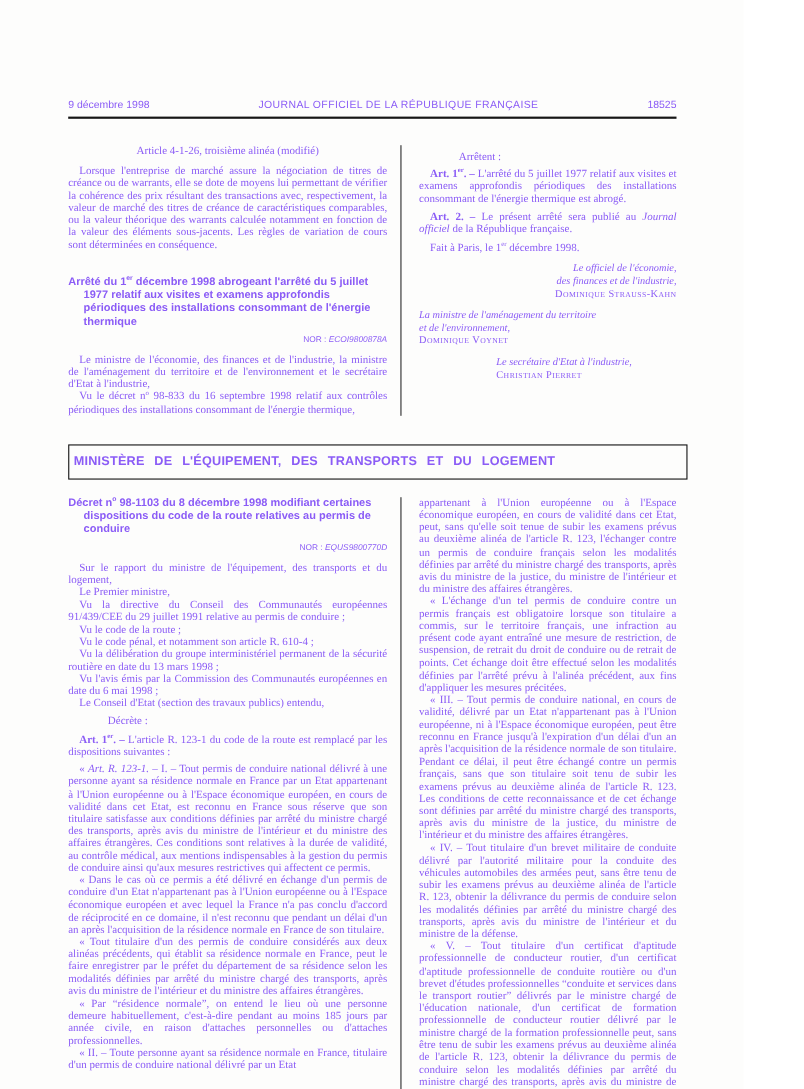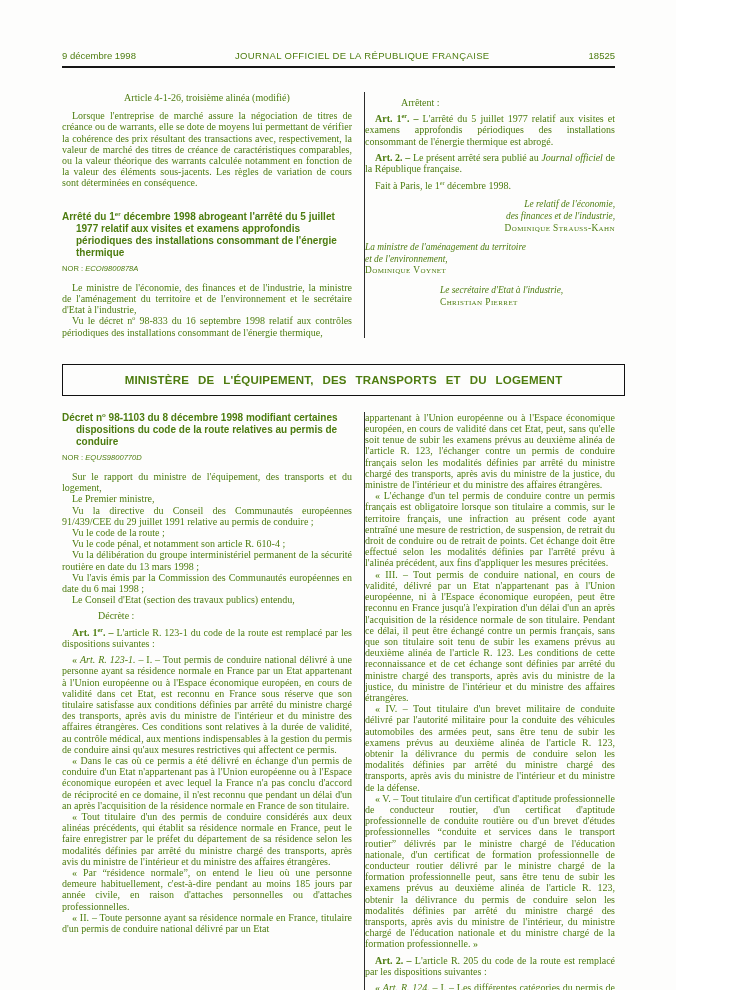--- a/index.html
+++ b/index.html
@@ -1,45 +1,45 @@
 <!DOCTYPE html>
 <html><head>
 <meta charset="utf-8">
 <style>
   html,body{margin:0;padding:0;background:#ffffff;}
   .page{width:676px;height:990px;background:#fdfdfc;box-sizing:border-box;
-        padding:50px 61px 0 62px;overflow:hidden;color:#4d7c0f;
+        padding:50px 61px 0 62px;overflow:hidden;color:#8b5cf6;
         font-family:"Liberation Serif",serif;}
   .header{display:flex;justify-content:space-between;align-items:baseline;
           font-family:"Liberation Sans",sans-serif;font-size:9.5px;}
-  .header-title{letter-spacing:.35px;}
+  .header-title{letter-spacing:.35px;margin-top:40px;}
   .header-rule{height:2px;background:#161616;margin-top:5px;}
   .two-col{display:flex;align-items:stretch;}
   .top{margin-top:24px;}
   .bottom{margin-top:15px;}
   .col-l{flex:0 0 290px;width:290px;}
-  .col-r{flex:1;border-left:1px solid #2b2b2b;margin-left:12px;padding-left:0;}
+  .col-r{flex:1;border-left:1px solid #2b2b2b;margin-left:12px;padding-left:16px;}
   p{margin:0;font-size:10px;line-height:11.2px;text-align:justify;text-indent:10px;}
   p.center-ref{text-align:center;text-indent:0;margin-bottom:7px;}
   p.head{font-family:"Liberation Sans",sans-serif;font-weight:bold;font-size:10px;
          line-height:12px;text-align:left;text-indent:-14px;padding-left:14px;
          margin:22px 0 4px;}
   .bottom p.head{margin-top:0;}
-  p.nor{text-align:left;text-indent:0;font-family:"Liberation Sans",sans-serif;
+  p.nor{text-align:right;text-indent:0;font-family:"Liberation Sans",sans-serif;
         font-size:7.6px;margin:4px 0 8px;}
   p.intro{text-align:left;text-indent:36px;margin:5px 0 4px;}
   p.art{margin-top:5px;}
   p.fait{text-align:left;margin-top:6px;}
   p.body-ni{text-indent:0;}
   .sig{font-size:9.4px;line-height:11.6px;margin:8px 0;}
   .sig-right{text-align:right;}
   .sig-mid{width:78%;}
   .sig-right-mid{width:70%;margin-left:30%;text-align:left;}
   .ministry-box{margin:26px auto 16px;width:563px;border:1.5px solid #111;
-        text-align:center;font-family:"Liberation Sans",sans-serif;font-weight:bold;
+        text-align:left;font-family:"Liberation Sans",sans-serif;font-weight:bold;
         font-size:11.5px;letter-spacing:.2px;word-spacing:5.5px;padding:9px 4px;
         box-sizing:border-box;}
   .i{font-style:italic}
   .b{font-weight:700}
   .sc{font-variant:small-caps;letter-spacing:.4px}
   .sup{vertical-align:super;font-size:.62em;line-height:0;}
 </style>
 </head>
 <body>
 
@@ -59,21 +59,21 @@
         <p class="nor"><span>NOR : </span><span class="i">ECOI9800878A</span></p>
         <p class="body"><span>Le ministre de l'économie, des finances et de l'industrie, la ministre de l'aménagement du territoire et de l'environnement et le secrétaire d'Etat à l'industrie,</span></p>
         <p class="body"><span>Vu le décret n</span><span class="sup">o</span><span> 98-833 du 16 septembre 1998 relatif aux contrôles périodiques des installations consommant de l'énergie thermique,</span></p>
       </div>
     <div class="col-r">
         <p class="intro"><span>Arrêtent :</span></p>
         <p class="art"><span class="b">Art. 1</span><span class="b sup">er</span><span class="b">. – </span><span>L'arrêté du 5 juillet 1977 relatif aux visites et examens approfondis périodiques des installations consommant de l'énergie thermique est abrogé.</span></p>
         <p class="art"><span class="b">Art. 2. – </span><span>Le présent arrêté sera publié au </span><span class="i">Journal officiel</span><span> de la République française.</span></p>
         <p class="fait"><span>Fait à Paris, le 1</span><span class="sup">er</span><span> décembre 1998.</span></p>
         <div class="sig sig-right">
-          <div><span class="i">Le relatif de l'économie,</span></div>
+          <div><span class="i">Le officiel de l'économie,</span></div>
           <div><span class="i">des finances et de l'industrie,</span></div>
           <div><span class="sc">Dominique Strauss-Kahn</span></div>
         </div>
         <div class="sig sig-mid">
           <div><span class="i">La ministre de l'aménagement du territoire</span></div>
           <div><span class="i">et de l'environnement,</span></div>
           <div><span class="sc">Dominique Voynet</span></div>
         </div>
         <div class="sig sig-right-mid">
           <div><span class="i">Le secrétaire d'Etat à l'industrie,</span></div>

